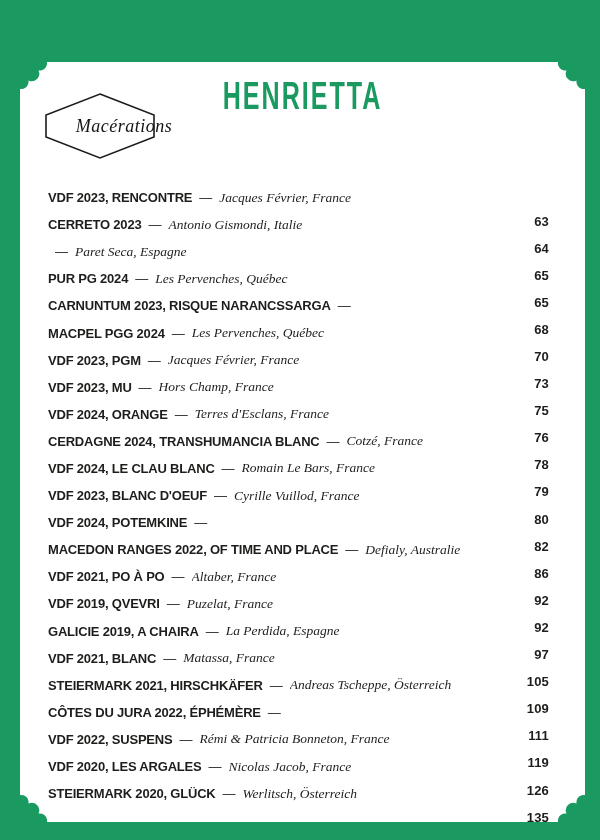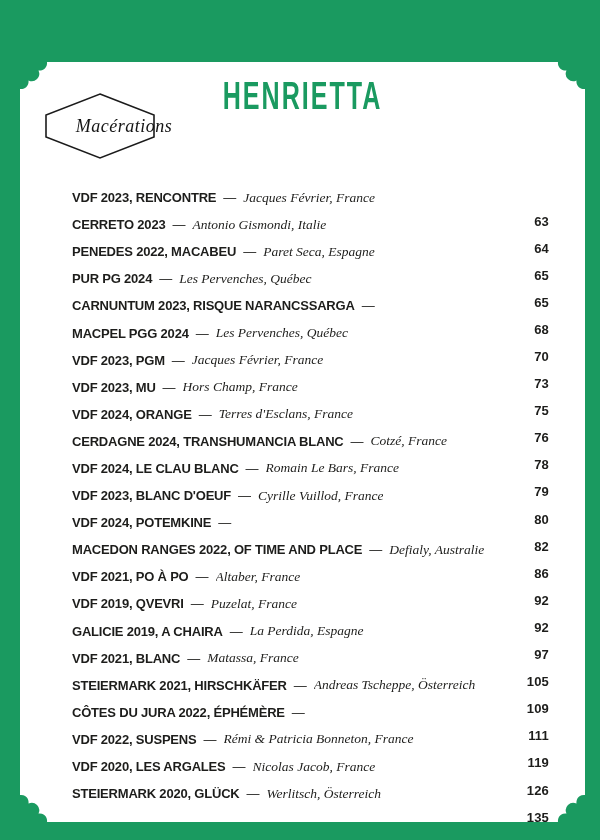--- a/index.html
+++ b/index.html
@@ -32,21 +32,21 @@
     position:absolute; inset:0; display:flex; align-items:center; justify-content:center;
     font-family:"Liberation Serif", serif; font-style:italic;
     font-size:18px; color:#141414; letter-spacing:0.5px;margin-left:48px;
   }
   .wine-list { position:absolute; left:28px; right:36px; top:122px; }
   .row {
     height:27.1px; display:flex; align-items:center; white-space:nowrap;
     color:var(--ink);
   }
   .name {
-    font-weight:700; font-size:13px; letter-spacing:-0.2px; flex-shrink:0;margin-left:24px;
+    font-weight:700; font-size:13px; letter-spacing:-0.2px; flex-shrink:0;
   }
   .dash { margin:0 7px; font-size:13px; flex-shrink:0; }
   .producer {
     font-family:"Liberation Serif", serif; font-style:italic;
     font-size:13.5px; overflow:hidden; text-overflow:ellipsis;
   }
   .price {
     margin-left:auto; padding-left:8px; flex-shrink:0;
     font-weight:700; font-size:13px; letter-spacing:0.2px;margin-top:47px;
   }
@@ -93,21 +93,20 @@
     <span class="producer">Jacques Février, France</span>
     <span class="price">63</span>
   </div>
       <div class="row">
     <span class="name">CERRETO 2023</span>
     <span class="dash">—</span>
     <span class="producer">Antonio Gismondi, Italie</span>
     <span class="price">64</span>
   </div>
       <div class="row">
-    <span class="name">PENEDES 2022, MACABEU</span>
     <span class="dash">—</span>
     <span class="producer">Paret Seca, Espagne</span>
     <span class="price">65</span>
   </div>
       <div class="row">
     <span class="name">PUR PG 2024</span>
     <span class="dash">—</span>
     <span class="producer">Les Pervenches, Québec</span>
     <span class="price">65</span>
   </div>

